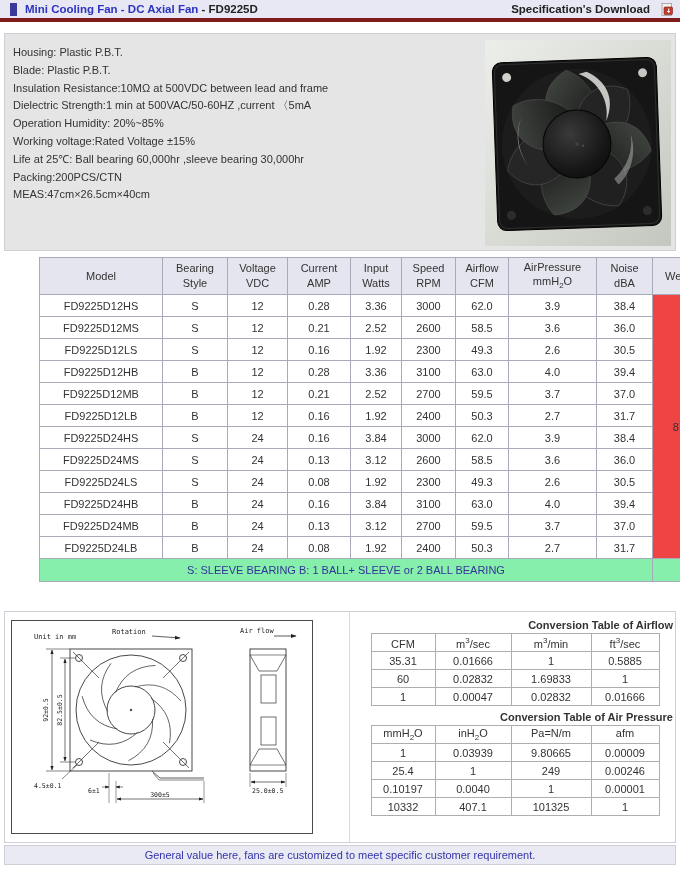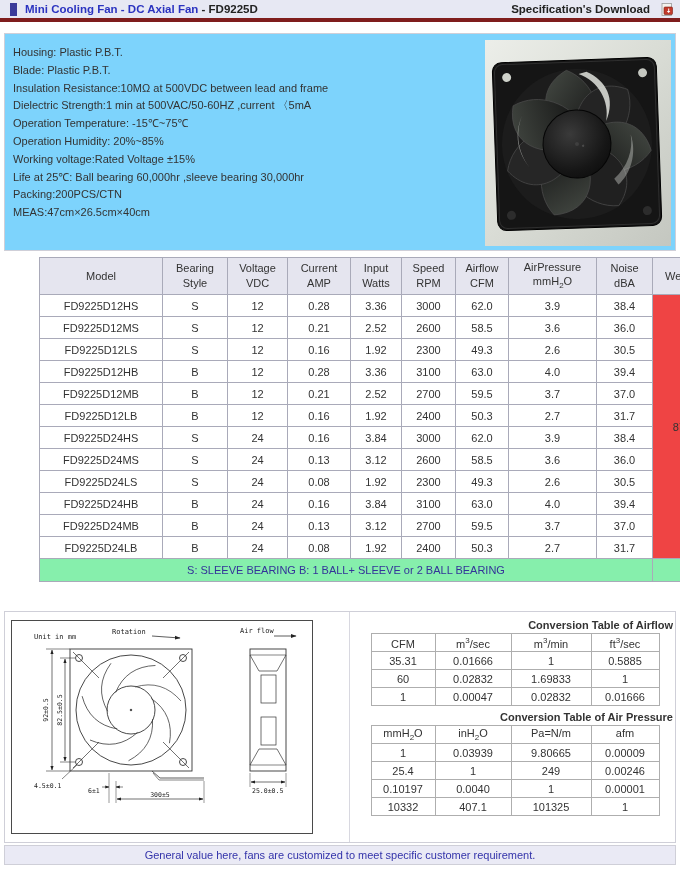--- a/index.html
+++ b/index.html
@@ -18,21 +18,21 @@
   .title-marker { width:7px; height:13px; background:#3a3a99; margin:0 8px 0 4px; }
   .page-title { font-size:11.5px; font-weight:bold; }
   .title-blue { color:#2b33c0; }
   .title-dark { color:#222; }
   .header-right { margin-left:auto; display:flex; align-items:center; gap:11px; }
   .download-label { font-size:11.5px; font-weight:bold; color:#222; cursor:pointer; }
 
   
   .spec-section {
     position:absolute; top:33px; left:4px; width:672px; height:218px;
-    border:1px solid #cfcfd8; background:#7dd3fc;
+    border:1px solid #cfcfd8; background:#e5e5e5;
   }
   .spec-lines { position:absolute; top:10px; left:8px; width:460px; font-size:11px; color:#333; }
   .spec-line { line-height:17.8px; white-space:nowrap; }
   .photo-wrap { position:absolute; top:6px; right:4px; width:186px; height:206px; }
 
   
   .main-table-wrap { position:absolute; top:257px; left:4px; width:672px;padding-left:35px; }
   table.main-table { border-collapse:collapse; table-layout:fixed; width:672px; font-size:11px; color:#333; }
   table.main-table th, table.main-table td { border:1px solid #a9aab9; padding:0; text-align:center; }
   table.main-table th { height:37px; background:#e5e5ef; font-weight:normal; line-height:1.35; vertical-align:middle; }
@@ -85,21 +85,20 @@
     </svg>
   </div>
 </div>
 
 <div class="spec-section">
   <div class="spec-lines">
       <div class="spec-line">Housing: Plastic P.B.T.</div>
       <div class="spec-line">Blade: Plastic P.B.T.</div>
       <div class="spec-line">Insulation Resistance:10MΩ at 500VDC between lead and frame</div>
       <div class="spec-line">Dielectric Strength:1 min at 500VAC/50-60HZ ,current 〈5mA</div>
-      <div class="spec-line">Operation Temperature: -15℃~75℃</div>
       <div class="spec-line">Operation Humidity: 20%~85%</div>
       <div class="spec-line">Working voltage:Rated Voltage ±15%</div>
       <div class="spec-line">Life at 25℃: Ball bearing 60,000hr ,sleeve bearing 30,000hr</div>
       <div class="spec-line">Packing:200PCS/CTN</div>
       <div class="spec-line">MEAS:47cm×26.5cm×40cm</div>
     </div>
 
   <div class="photo-wrap">
     <svg width="186" height="206" viewBox="0 0 186 206">
       <defs>

